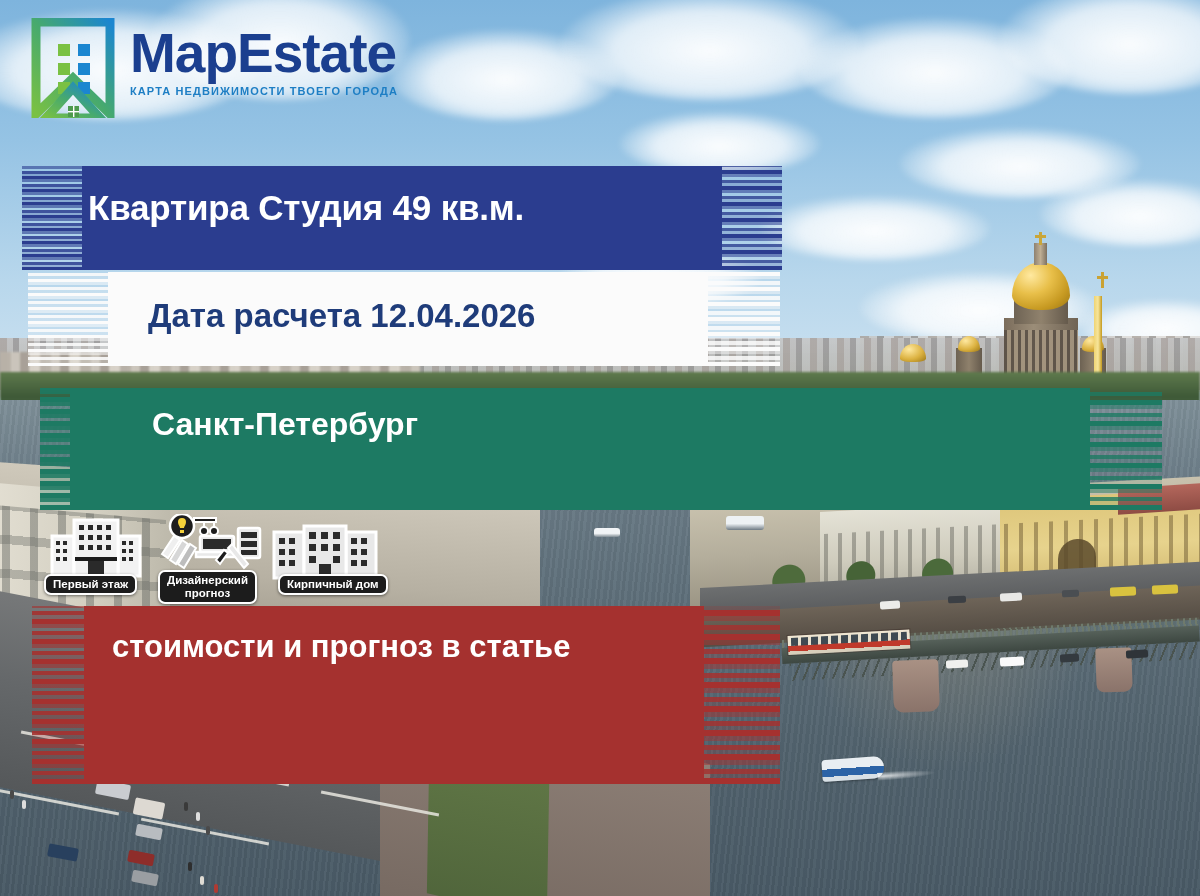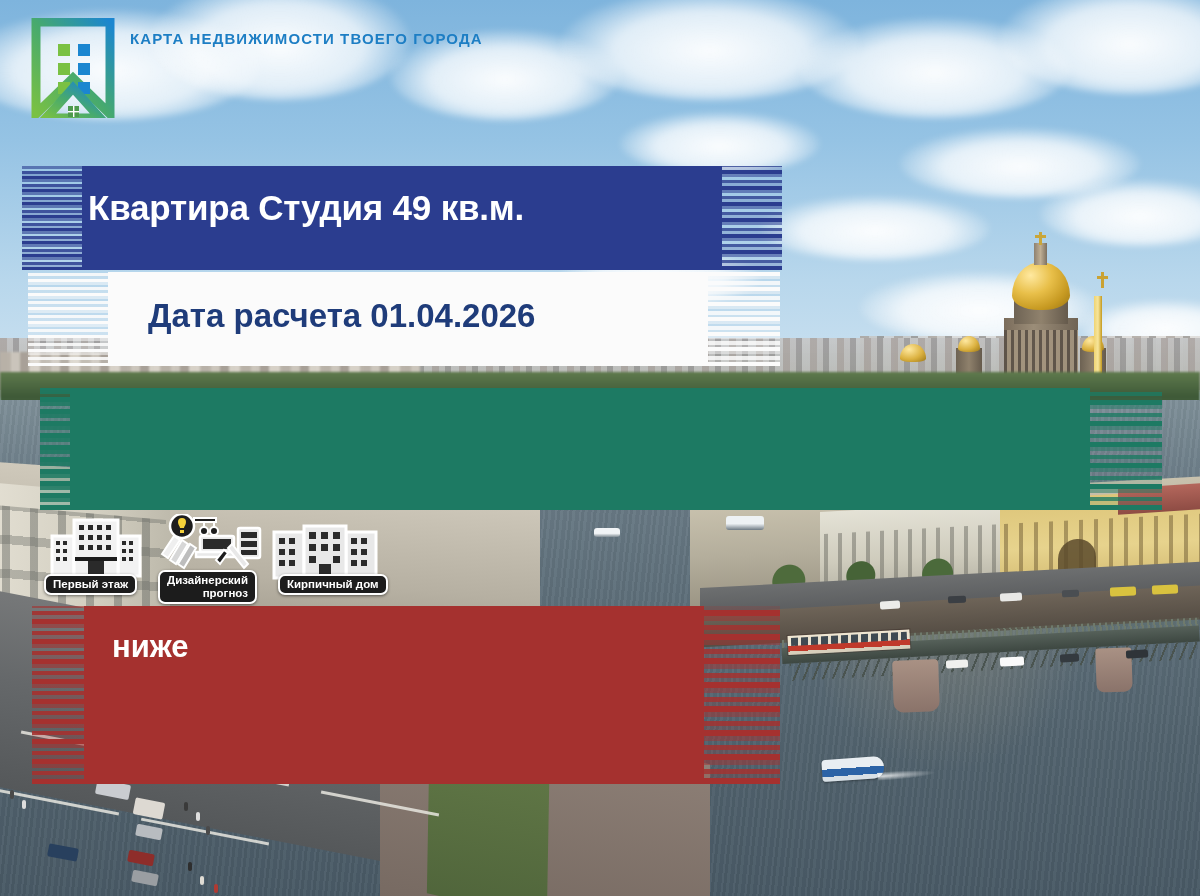--- a/index.html
+++ b/index.html
@@ -389,31 +389,31 @@
   }
 
   
   #logo{ position:absolute; left:30px; top:18px; width:510px; height:100px; z-index:6; }
   #logo-mark{ position:absolute; left:0; top:0; width:86px; height:100px; }
   #logo-text{ position:absolute; left:100px; top:8px; }
   #logo-name{
     font-size:55px; font-weight:bold; color:#1b3f8f; letter-spacing:-1px; line-height:1;
   }
   #logo-tag{
-    margin-top:4px; font-size:15px; font-weight:bold; color:#1d7ec4; letter-spacing:1.1px;
+    margin-top:4px; font-size:11px; font-weight:bold; color:#1d7ec4; letter-spacing:1.1px;
   }
 
   
   #badges{ position:absolute; left:44px; top:516px; width:360px; height:84px; z-index:7; }
   .badge{ position:absolute; }
   .badge-icon{ position:absolute; left:0; top:0; }
   .badge-pill{
     position:absolute; background:#1c1c1c; color:#fff;
     border:2.5px solid #fff; border-radius:7px;
-    font-size:11.5px; font-weight:bold; text-align:right;
+    font-size:11.5px; font-weight:bold; text-align:center;
     padding:2px 7px; line-height:1.15; white-space:nowrap;
     box-shadow:0 1px 3px rgba(0,0,0,.5);
   }
 </style>
 </head>
 <body>
 
 <div id="photo">
   <div class="sky"></div>
 
@@ -539,45 +539,47 @@
       <rect x="48" y="45" width="12" height="12" fill="#1b86d0"></rect>
       <rect x="48" y="64" width="12" height="12" fill="#1b86d0"></rect>
       <path d="M43 60 L76 92 H10 Z" fill="#ffffff" opacity="0"></path>
       <path d="M16 100 L43 70 L70 100 Z" fill="none" stroke="url(#gmark)" stroke-width="9"></path>
       <rect x="38" y="88" width="11" height="11" fill="#4e9a4e"></rect>
       <rect x="43" y="88" width="1.4" height="11" fill="#ffffff"></rect>
       <rect x="38" y="93" width="11" height="1.4" fill="#ffffff"></rect>
     </svg>
   </div>
   <div id="logo-text">
+    <div id="logo-name"><span>Map</span><span>Estate</span></div>
     <div id="logo-tag">КАРТА НЕДВИЖИМОСТИ ТВОЕГО ГОРОДА</div>
   </div>
 </div>
 
 <div class="brush" id="banner-apartment">
   <div class="body"></div>
 </div>
 <div class="banner-text" id="t-apartment">Квартира Студия 49 кв.м.</div>
 
 <div class="brush" id="banner-date">
   <div class="body"></div>
 </div>
-<div class="banner-text" id="t-date">Дата расчета 01.04.2026</div>
+<div class="banner-text" id="t-date">Дата расчета 12.04.2026</div>
 
 <div class="brush" id="banner-location">
   <div class="body"></div>
 </div>
 <div class="banner-text" id="t-location">
+  <div>Санкт-Петербург</div>
 </div>
 
 <div class="brush" id="banner-cta">
   <div class="body"></div>
 </div>
 <div class="banner-text" id="t-cta">
-  <div>ниже</div>
+  <div>стоимости и прогноз в статье</div>
 </div>
 
 <div id="badges">
 
   <div class="badge" style="left:0;top:0;width:110px;height:84px;">
     <div class="badge-icon">
       <svg width="104" height="62" viewBox="0 0 104 62">
         <g stroke="#ffffff" stroke-width="3" fill="#f2f2f2">
           <rect x="8" y="20" width="22" height="40"></rect>
           <rect x="74" y="20" width="22" height="40"></rect>

